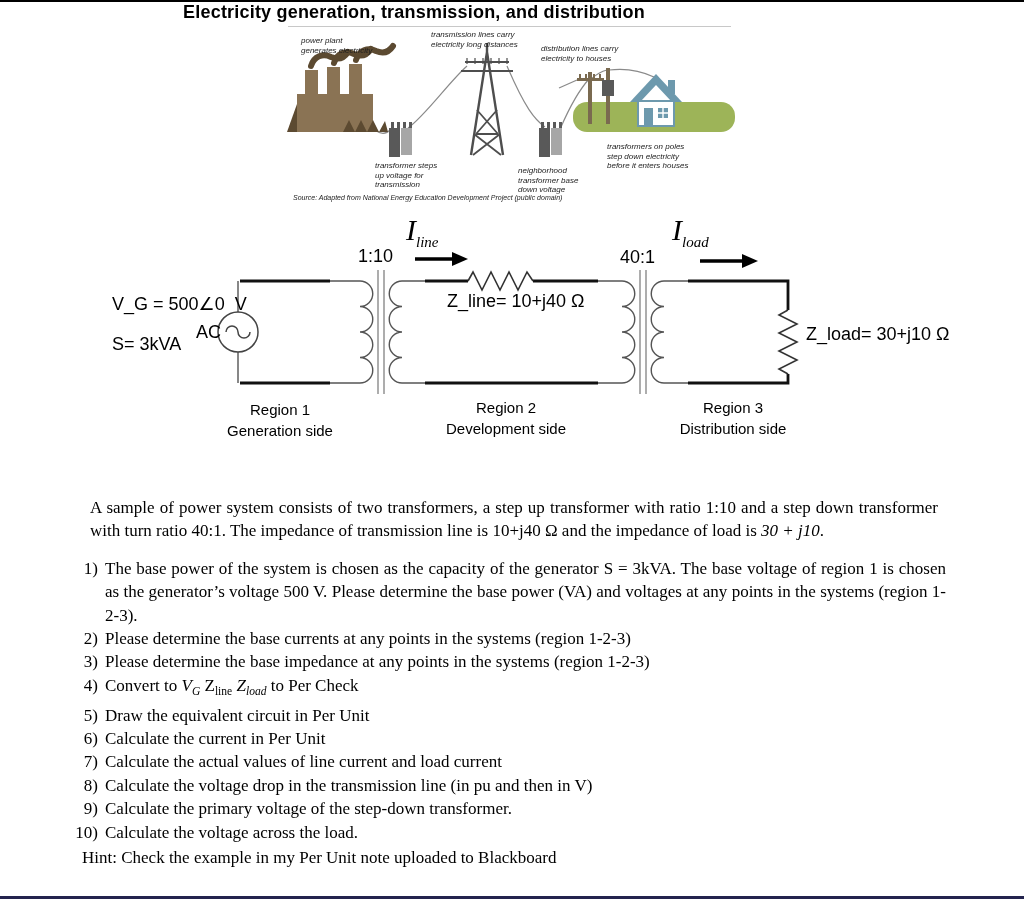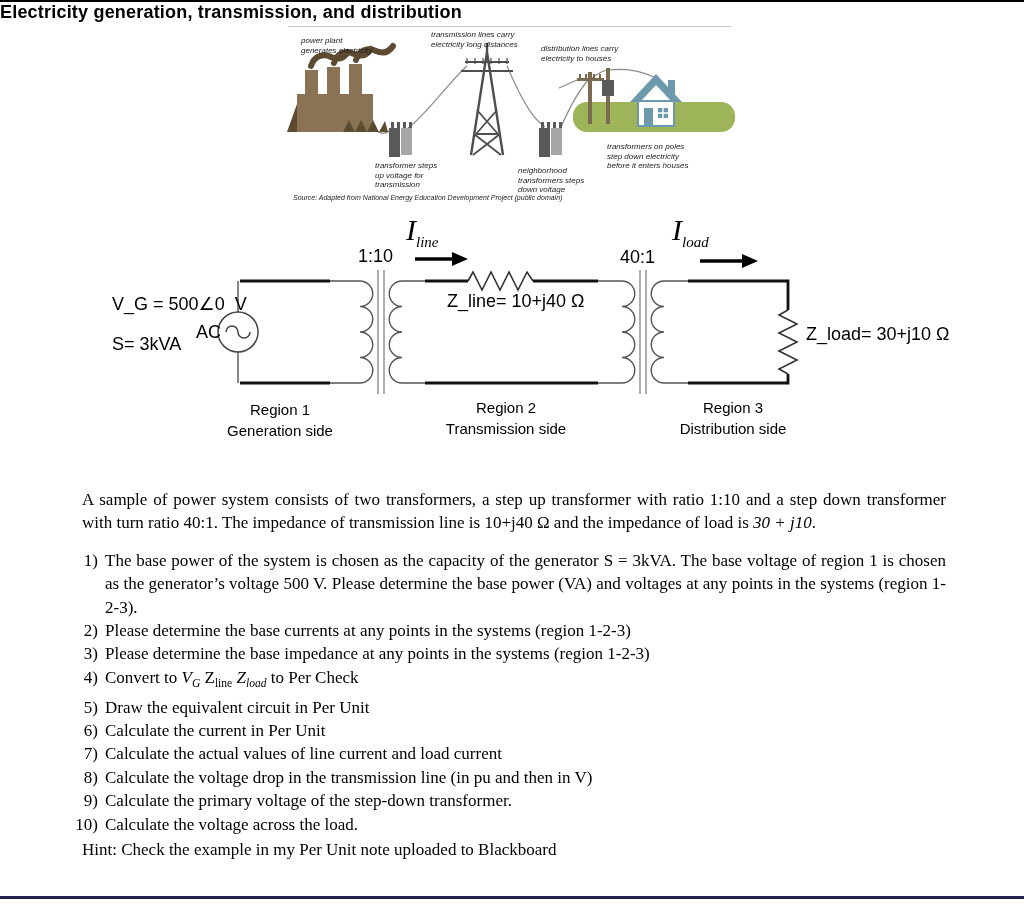--- a/index.html
+++ b/index.html
@@ -1,39 +1,39 @@
 <!DOCTYPE html>
 <html><head>
 <meta charset="utf-8">
 <style>
   html,body{margin:0;padding:0;}
   body{width:1024px;height:904px;background:#ffffff;position:relative;overflow:hidden;
        font-family:"Liberation Sans",sans-serif;color:#000;}
   .abs{position:absolute;}
   .rule-top{left:0;top:0;width:1024px;height:2px;background:#000;}
   .rule-bottom{left:0;top:896px;width:1024px;height:3px;background:#23234e;}
-  .page-title{left:0;top:2px;width:828px;text-align:left;font-size:18px;font-weight:bold;letter-spacing:.2px;}
+  .page-title{left:0;top:2px;width:828px;text-align:center;font-size:18px;font-weight:bold;letter-spacing:.2px;}
   .title-underline{left:288px;top:26px;width:443px;height:1px;background:#c8c8c8;}
 
   
   .illustration{left:285px;top:30px;width:450px;height:178px;font-style:italic;}
   .ill-label{position:absolute;font-size:8px;line-height:9.5px;color:#1c1c1c;white-space:pre-line;}
   .ill-source{position:absolute;left:8px;top:164px;font-size:7px;color:#1c1c1c;white-space:pre;}
 
   
   .circuit{left:0;top:215px;width:1024px;height:235px;}
   .circ-label{position:absolute;font-size:18px;white-space:pre;}
   .current-label{position:absolute;font-family:"Liberation Serif",serif;font-style:italic;font-size:30px;line-height:30px;}
   .current-label sub{font-size:15px;}
   .region{position:absolute;width:200px;text-align:center;font-size:15px;line-height:20.5px;}
 
   
   .problem{left:82px;top:488px;width:864px;font-family:"Liberation Serif",serif;
            font-size:17px;line-height:23.4px;}
-  .para{margin:0;text-align:justify;}
+  .para{margin:8px;text-align:justify;}
   .math-it{font-style:italic;}
   .plist{margin-top:14px;}
   .item{display:flex;}
   .item .num{flex:none;width:26px;margin-left:-10px;margin-right:7px;text-align:right;}
   .item .txt{flex:1;text-align:justify;}
   .txt sub{font-size:68%;}
   .hint{margin-top:2px;}
 </style>
 </head>
 <body>
@@ -131,21 +131,21 @@
   <div class="ill-label" style="left:16px;top:6px">power plant
 generates electricity</div>
   <div class="ill-label" style="left:146px;top:0px">transmission lines carry
 electricity long distances</div>
   <div class="ill-label" style="left:256px;top:14px">distribution lines carry
 electricity to houses</div>
   <div class="ill-label" style="left:90px;top:131px">transformer steps
 up voltage for
 transmission</div>
   <div class="ill-label" style="left:233px;top:136px">neighborhood
-transformers steps
+transformer base
 down voltage</div>
   <div class="ill-label" style="left:322px;top:112px">transformers on poles
 step down electricity
 before it enters houses</div>
   <div class="ill-source">Source: Adapted from National Energy Education Development Project (public domain)</div>
 </div>
 
 <div class="abs circuit">
   <svg width="1024" height="235" viewBox="0 0 1024 235">
 
@@ -201,21 +201,21 @@
   <div class="current-label" style="left:406px;top:0px"><span>I</span><sub>line</sub></div>
   <div class="current-label" style="left:672px;top:0px"><span>I</span><sub>load</sub></div>
   <div class="circ-label" style="left:447px;top:76px">Z_line= 10+j40 Ω</div>
   <div class="circ-label" style="left:806px;top:109px">Z_load= 30+j10 Ω</div>
   <div class="region" style="left:180px;top:185px">
     <div>Region 1</div>
     <div>Generation side</div>
   </div>
   <div class="region" style="left:406px;top:183px">
     <div>Region 2</div>
-    <div>Transmission side</div>
+    <div>Development side</div>
   </div>
   <div class="region" style="left:633px;top:183px">
     <div>Region 3</div>
     <div>Distribution side</div>
   </div>
 </div>
 
 <div class="abs problem">
   <p class="para"><span>A sample of power system consists of two transformers, a step up transformer with ratio 1:10 and a step down transformer with turn ratio 40:1. The impedance of transmission line is 10+j40 Ω and the impedance of load is </span><span class="math-it">30 + j10</span><span>.</span></p>
 

